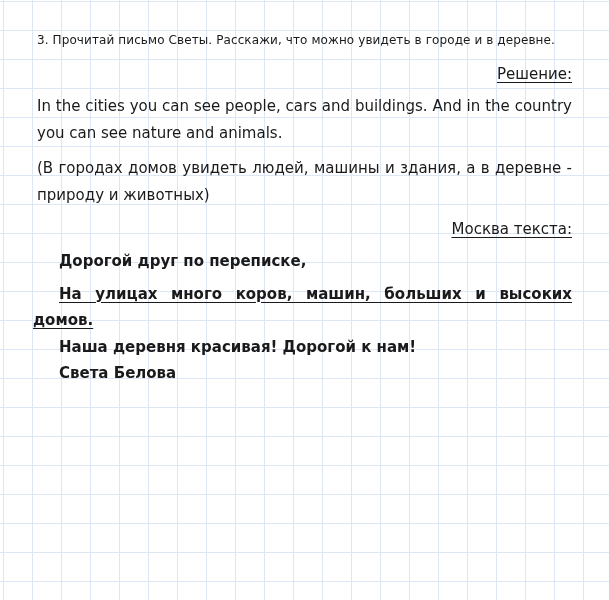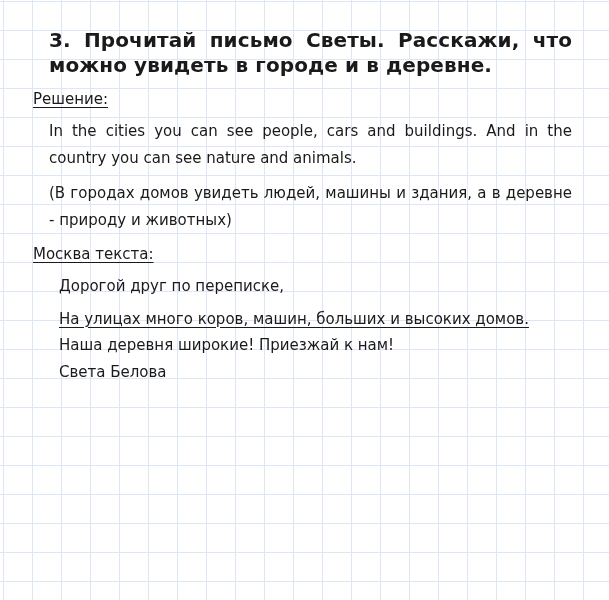--- a/index.html
+++ b/index.html
@@ -22,56 +22,58 @@
 
   .page {
     position: relative;
     width: 609px;
     height: 600px;
     box-sizing: border-box;
     padding: 28px 37px 0 33px;
   }
 
   .task-title {
-    font-size: 20px;
-    font-weight: bold;
+    font-size: 12px;
+    font-weight: normal;
     line-height: 25px;
     text-align: justify;
     text-align-last: left;
-    margin: 0 0 9px 16px;
+    margin: 0 0 9px 4px;
     letter-spacing: 0.1px;
   }
 
   .section-label {
     font-size: 15px;
     line-height: 24px;
     margin: 0 0 7px 0;
     display: block;
+    text-align: right;
   }
   .section-label .u {
     text-decoration: underline;
     text-underline-offset: 3px;
     text-decoration-thickness: 1.4px;
   }
 
   .para {
     font-size: 15px;
     line-height: 26.5px;
     text-align: justify;
     text-align-last: left;
-    margin: 0 0 9px 16px;
+    margin: 0 0 9px 4px;
   }
 
   .letter {
     margin-top: 3px;
   }
 
   .letter .para {
     text-indent: 26px;
     margin: 0 0 6px 0;
+    font-weight: bold;
   }
 
   .letter .para.tight {
     margin-bottom: 0;
   }
 
   .u {
     text-decoration: underline;
     text-underline-offset: 3px;
     text-decoration-thickness: 1.2px;
@@ -104,20 +106,20 @@
   <div class="letter">
 
     <div class="para">Дорогой друг по переписке,</div>
 
 
     <div class="para tight">
       <span class="u">На улицах много коров, машин, больших и высоких домов.</span>
     </div>
 
 
-    <div class="para tight">Наша деревня широкие! Приезжай к нам!</div>
+    <div class="para tight">Наша деревня красивая! Дорогой к нам!</div>
 
 
     <div class="para tight">Света Белова</div>
 
   </div>
 
 </div>
 
 </body></html>

